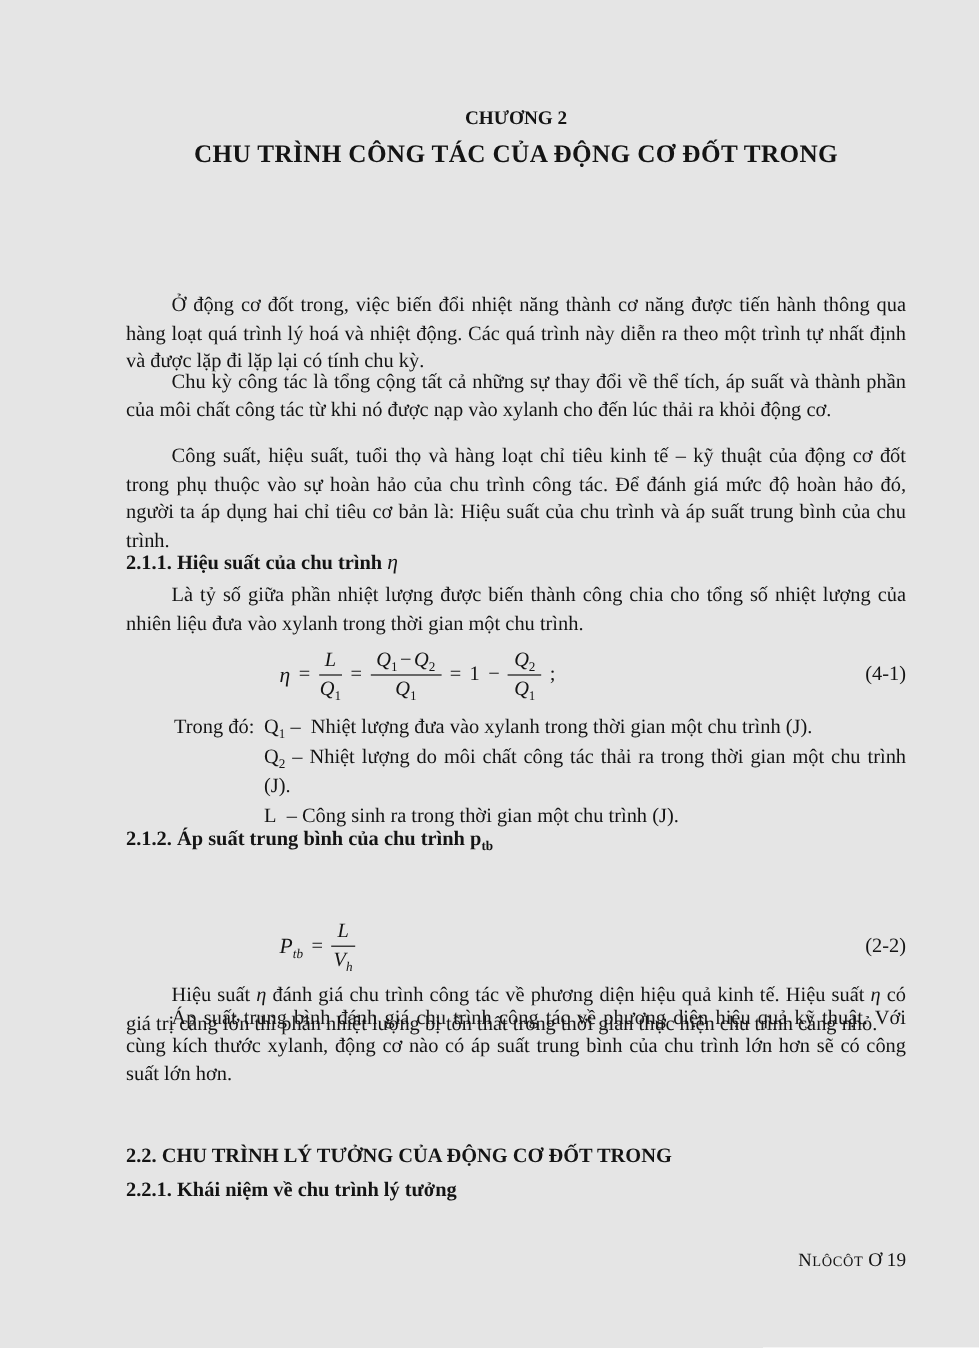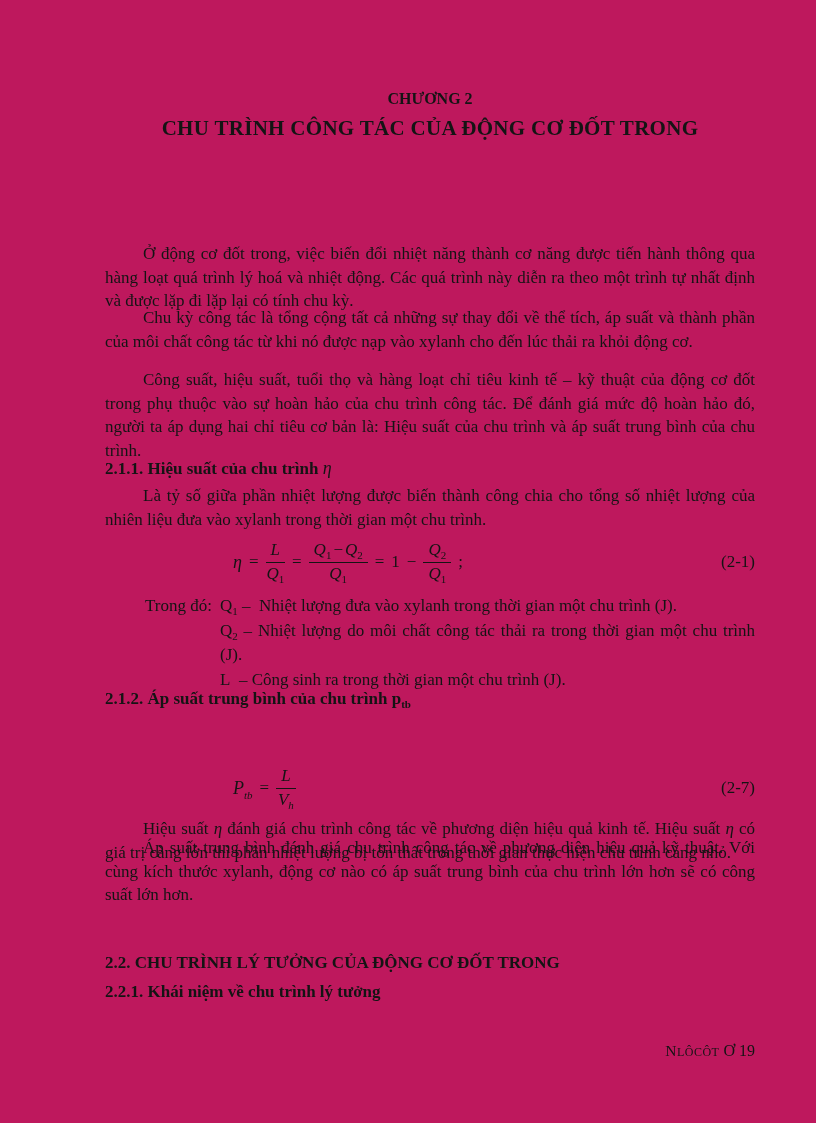--- a/index.html
+++ b/index.html
@@ -1,20 +1,20 @@
 <!DOCTYPE html>
 <html><head>
 <meta charset="utf-8">
 <style>
   * { margin:0; padding:0; box-sizing:border-box; }
   html,body { background:#ffffff; }
   .page {
     position:relative;
     width:816px; height:1123px;
-    background:#be185d;
+    background:#e5e5e5;
     font-family:"Liberation Serif", serif;
     color:#141414;
     overflow:hidden;
   }
   .blk { position:absolute; left:105px; width:650px; }
 
   
   .chapter-label { top:90px; text-align:center; font-weight:bold; font-size:16px; }
   .chapter-title { top:116px; text-align:center; font-weight:bold; font-size:21px; letter-spacing:0.3px; }
 
@@ -106,21 +106,21 @@
       </span>
       <span class="op">=</span>
       <span class="op">1</span>
       <span class="op">−</span>
       <span class="frac">
         <span class="num"><span class="mvar">Q</span><sub class="msub">2</sub></span>
         <span class="den"><span class="mvar">Q</span><sub class="msub">1</sub></span>
       </span>
       <span class="op">;</span>
     </span>
-    <span class="f-num">(2-1)</span>
+    <span class="f-num">(4-1)</span>
   </div>
 
   <div class="blk where">
     <span class="where-label">Trong đó:</span>
     <div class="defs">
       <div class="def"><span>Q</span><sub>1</sub> <span>–</span>&nbsp; <span>Nhiệt lượng đưa vào xylanh trong thời gian một chu trình (J).</span></div>
       <div class="def"><span>Q</span><sub>2</sub> <span>–</span> <span>Nhiệt lượng do môi chất công tác thải ra trong thời gian một chu trình (J).</span></div>
       <div class="def"><span>L</span><sub></sub> &nbsp;<span>–</span> <span>Công sinh ra trong thời gian một chu trình (J).</span></div>
     </div>
   </div>
@@ -134,21 +134,21 @@
 
   <div class="blk f-row f2">
     <span class="f-inner">
       <span><span class="mvar">P</span><sub class="msub-i">tb</sub></span>
       <span class="op">=</span>
       <span class="frac">
         <span class="num"><span class="mvar">L</span></span>
         <span class="den"><span class="mvar">V</span><sub class="msub-i">h</sub></span>
       </span>
     </span>
-    <span class="f-num">(2-7)</span>
+    <span class="f-num">(2-2)</span>
   </div>
 
   <p class="blk para p-eta"><span>Hiệu suất </span><span class="sym-i">η</span><span> đánh giá chu trình công tác về phương diện hiệu quả kinh tế. Hiệu suất </span><span class="sym-i">η</span><span> có giá trị càng lớn thì phần nhiệt lượng bị tổn thất trong thời gian thực hiện chu trình càng nhỏ.</span></p>
 
   <p class="blk para p-ap">Áp suất trung bình đánh giá chu trình công tác về phương diện hiệu quả kỹ thuật. Với cùng kích thước xylanh, động cơ nào có áp suất trung bình của chu trình lớn hơn sẽ có công suất lớn hơn.</p>
 
   <div class="blk h-sec h22">
     <span>2.2.</span>
     <span>CHU TRÌNH LÝ TƯỞNG CỦA ĐỘNG CƠ ĐỐT TRONG</span>
   </div>

